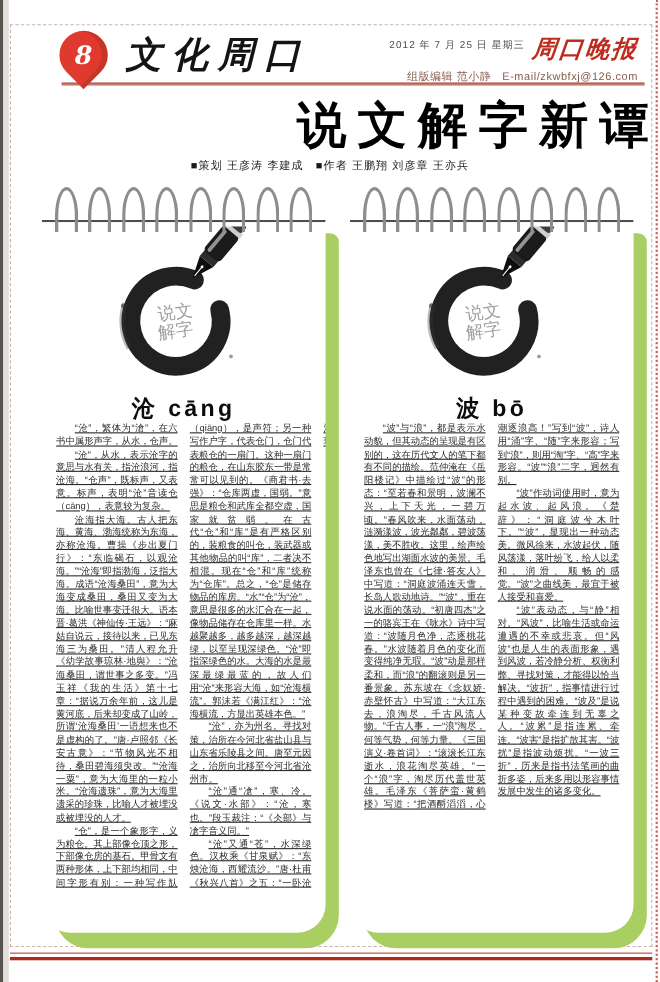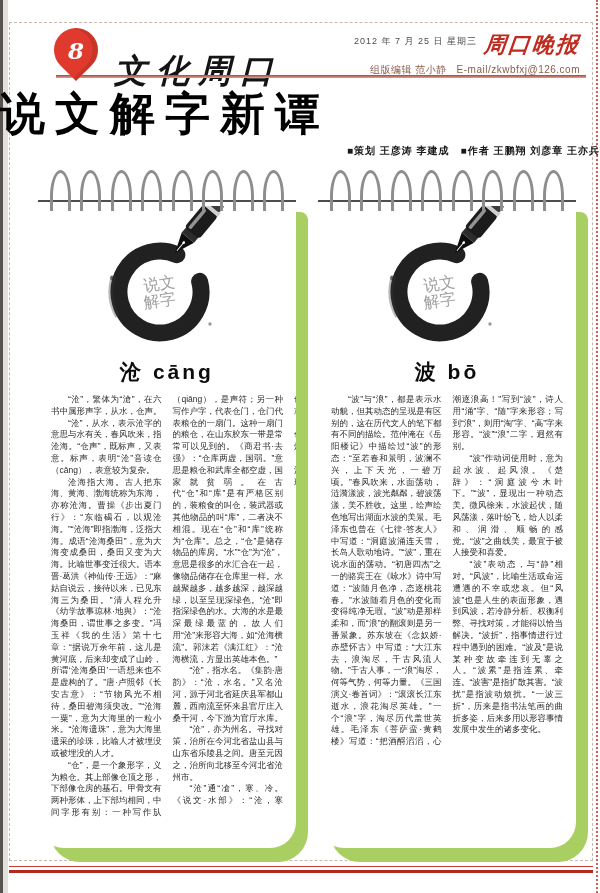--- a/index.html
+++ b/index.html
@@ -8,53 +8,53 @@
   
   .edge-left{position:absolute;left:0;top:0;width:3px;height:100%;background:#57534f;}
   .edge-left2{position:absolute;left:3px;top:0;width:5px;height:100%;background:#e3dfda;}
   .frame{position:absolute;left:9px;top:22px;right:7px;bottom:32px;border:1px dashed #c7b6ae;}
   .right-red-edge{position:absolute;right:2px;top:0;height:100%;border-left:2px dotted #c0392b;opacity:.8;}
   
   .pin{position:absolute;left:54px;top:28px;width:44px;height:44px;background:var(--red,#e03a2e);
        border-radius:50% 50% 50% 0;transform:rotate(-45deg);box-shadow:inset -4px -4px 0 rgba(0,0,0,.10);z-index:3;}
   .pin b{display:flex;width:100%;height:100%;align-items:center;justify-content:center;
          transform:rotate(45deg);color:#fff;font:italic 700 23px "DejaVu Serif",serif;}
-  .section-title{position:absolute;left:114px;top:49px;font-family:"Liberation Serif",serif;
+  .section-title{position:absolute;left:114px;top:28px;font-family:"Liberation Serif",serif;
                  font-style:italic;font-weight:700;font-size:33px;letter-spacing:9px;color:#141414;}
   .hdr-right{position:absolute;right:20px;top:30px;text-align:right;white-space:nowrap;}
   .hdr-date{font-size:9px;color:#4c4c4c;letter-spacing:1px;vertical-align:8px;}
   .masthead{display:inline-block;margin-left:7px;font-size:22px;font-weight:800;font-style:italic;
             color:#bf2b1f;letter-spacing:2px;font-family:"Liberation Serif",serif;transform:skewX(-6deg);}
   .editor-line{font-size:10px;color:#8a5c4c;margin-top:3px;letter-spacing:.5px;}
   .hdr-rule{position:absolute;left:56px;right:14px;top:75px;height:3px;
             background:linear-gradient(#a8443a,#e0a294);}
   
-  .headline{position:absolute;left:0;top:84px;width:100%;text-align:left;
+  .headline{position:absolute;left:0;top:84px;width:100%;text-align:right;
             font-family:"Liberation Serif",serif;font-weight:900;font-size:45px;
             letter-spacing:10px;color:#000;}
-  .byline{position:absolute;left:0;top:144px;width:100%;text-align:right;
-          font-size:10px;font-weight:700;color:#1a1a1a;letter-spacing:1px;}
+  .byline{position:absolute;left:0;top:144px;width:100%;text-align:center;
+          font-size:10px;font-weight:400;color:#1a1a1a;letter-spacing:1px;}
   
   .notebook{position:absolute;top:170px;width:272px;height:694px;}
   #art0{left:38px;} #art1{left:318px;}
   .card-shadow{position:absolute;left:12px;top:42px;width:258px;height:650px;
                background:var(--green,#a9ce61);border-radius:8px 8px 30px 30px;}
   .card{position:absolute;left:0;top:30px;width:258px;height:648px;background:#fff;
         border-top:2px solid #4e4e4c;border-radius:0 0 26px 26px;
         display:flex;flex-direction:column;align-items:center;box-sizing:border-box;}
   .spiral{position:absolute;left:8px;top:0;width:242px;display:flex;
           justify-content:space-between;z-index:5;padding:0 4px;box-sizing:border-box;}
   .loop{display:block;width:15px;height:38px;border:3px solid #8d8d8d;border-bottom:none;
         border-radius:50% 50% 0 0/64% 64% 0 0;background:transparent;}
   .ink{margin-top:4px;}
   .word-title{margin:2px 0 0 0;font-size:21px;font-weight:800;letter-spacing:3px;color:#0c0c0c;
               font-family:"Liberation Sans",sans-serif;line-height:24px;}
-  .body-text{margin-top:10px;width:100%;box-sizing:border-box;padding:0 13px;height:434px;
+  .body-text{width:100%;box-sizing:border-box;padding:0 13px;height:434px;
              overflow:hidden;column-count:2;column-gap:11px;font-size:8.5px;line-height:11.8px;
-             text-align:justify;color:#2b2b2b;}
+             text-align:justify;color:#2b2b2b;text-decoration:underline;}
   .body-text p{margin:0;text-indent:2em;}
   
   .rule-thin{position:absolute;left:9px;right:7px;bottom:26px;height:1px;background:#c63b2e;}
   .rule-thick{position:absolute;left:9px;right:7px;bottom:20px;height:3px;background:#b02a20;}
 </style>
 </head>
 <body>
 
 <div class="page">
   <div class="edge-left"></div>
@@ -96,24 +96,23 @@
           <rect x="-8" y="-27" width="16" height="7" fill="#2c2c2c"></rect>
           <rect x="-9.5" y="-56" width="19" height="30" rx="4" fill="#1b1b1b"></rect>
           <rect x="-6.5" y="-53" width="3.5" height="25" rx="1.6" fill="#a8a8a8" opacity=".85"></rect>
           <rect x="-9.5" y="-60" width="19" height="5" fill="#cfcfcf"></rect>
           <rect x="-8" y="-68" width="16" height="9" rx="3" fill="#3c3c3c"></rect>
         </g>
       </svg>
       <h2 class="word-title">沧 cāng</h2>
       <div class="body-text">
           <p>“沧”，繁体为“滄”，在六书中属形声字，从水，仓声。</p>
-          <p>“沧”，从水，表示沧字的意思与水有关，春风吹来，指沧海。“仓声”，既标声，又表意。标声，表明“沧”音读仓（cāng），表意较为复杂。</p>
+          <p>“沧”，从水，表示沧字的意思与水有关，指沧浪河，指沧海。“仓声”，既标声，又表意。标声，表明“沧”音读仓（cāng），表意较为复杂。</p>
           <p>沧海指大海。古人把东海、黄海、渤海统称为东海，亦称沧海。曹操《步出夏门行》：“东临碣石，以观沧海。”“沧海”即指渤海，泛指大海。成语“沧海桑田”，意为大海变成桑田，桑田又变为大海。比喻世事变迁很大。语本晋·葛洪《神仙传·王远》：“麻姑自说云，接待以来，已见东海三为桑田。”清人程允升《幼学故事琼林·地舆》：“沧海桑田，谓世事之多变。”冯玉祥《我的生活》第十七章：“据说万余年前，这儿是黄河底，后来却变成了山岭，所谓‘沧海桑田’一语想来也不是虚构的了。”唐·卢照邻《长安古意》：“节物风光不相待，桑田碧海须臾改。”“沧海一粟”，意为大海里的一粒小米。“沧海遗珠”，意为大海里遗采的珍珠，比喻人才被埋没或被埋没的人才。</p>
           <p>“仓”，是一个象形字，义为粮仓。其上部像仓顶之形，下部像仓房的基石。甲骨文有两种形体，上下部均相同，中间字形有别：一种写作㫃（qiāng），是声符；另一种写作户字，代表仓门，仓门代表粮仓的一扇门。这种一扇门的粮仓，在山东胶东一带是常常可以见到的。《商君书·去强》：“仓库两虚，国弱。”意思是粮仓和武库全都空虚，国家就贫弱。在古代“仓”和“库”是有严格区别的，装粮食的叫仓，装武器或其他物品的叫“库”，二者决不相混。现在“仓”和“库”统称为“仓库”。总之，“仓”是储存物品的库房。“水”“仓”为“沧”，意思是很多的水汇合在一起，像物品储存在仓库里一样。水越聚越多，越多越深，越深越绿，以至呈现深绿色。“沧”即指深绿色的水。大海的水是最深最绿最蓝的，故人们用“沧”来形容大海，如“沧海横流”。郭沫若《满江红》：“沧海横流，方显出英雄本色。”</p>
-          <p>“沧”，指水名。《集韵·唐韵》：“沧，水名。”又名沧河，源于河北省延庆县军都山麓，西南流至怀来县官厅庄入桑干河，今下游为官厅水库。</p>
           <p>“沧”，亦为州名。寻找对策，治所在今河北省盐山县与山东省乐陵县之间。唐至元因之，治所向北移至今河北省沧州市。</p>
           <p>“沧”通“凔”，寒、冷。《说文·水部》：“沧，寒也。”段玉裁注：“《仌部》与凔字音义同。”</p>
           <p>“沧”又通“苍”，水深绿色。汉枚乘《甘泉赋》：“东烛沧海，西耀流沙。”唐·杜甫《秋兴八首》之五：“一卧沧江惊岁晚，几回青琐点朝班。”</p>
         </div>
     </div>
     <div class="spiral">
       <i class="loop"></i>
         <i class="loop"></i>
         <i class="loop"></i>
         <i class="loop"></i>

